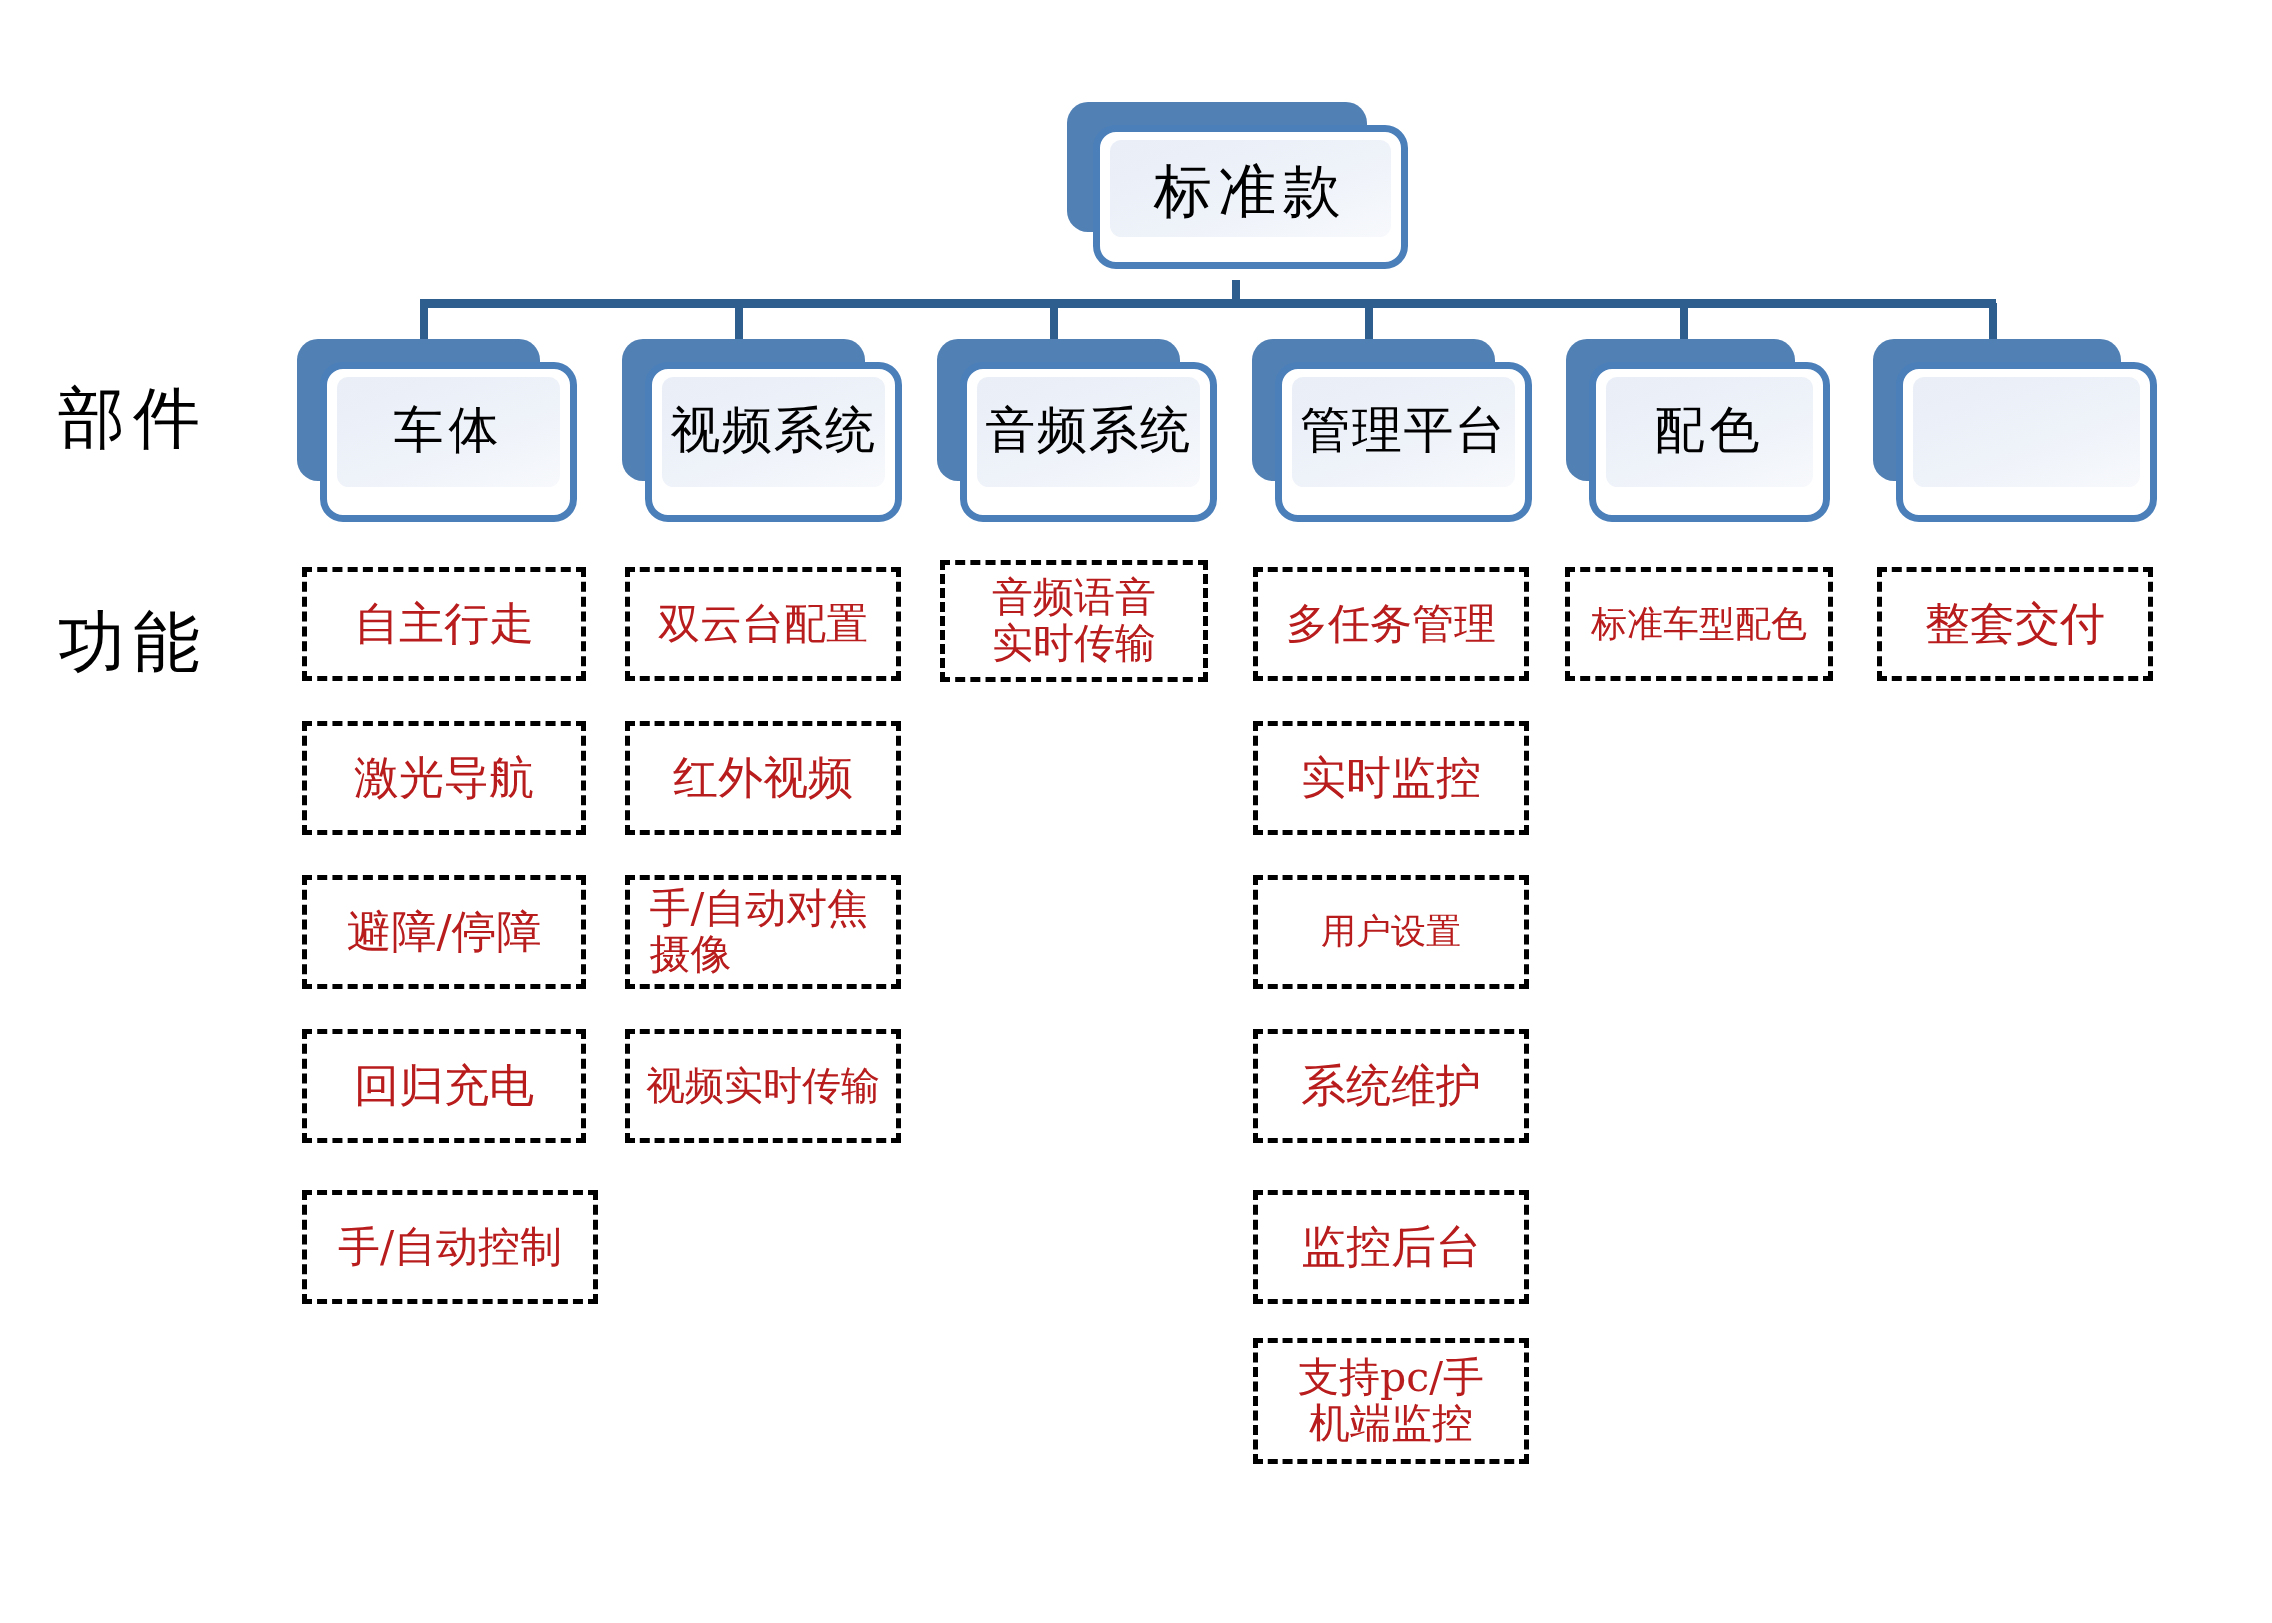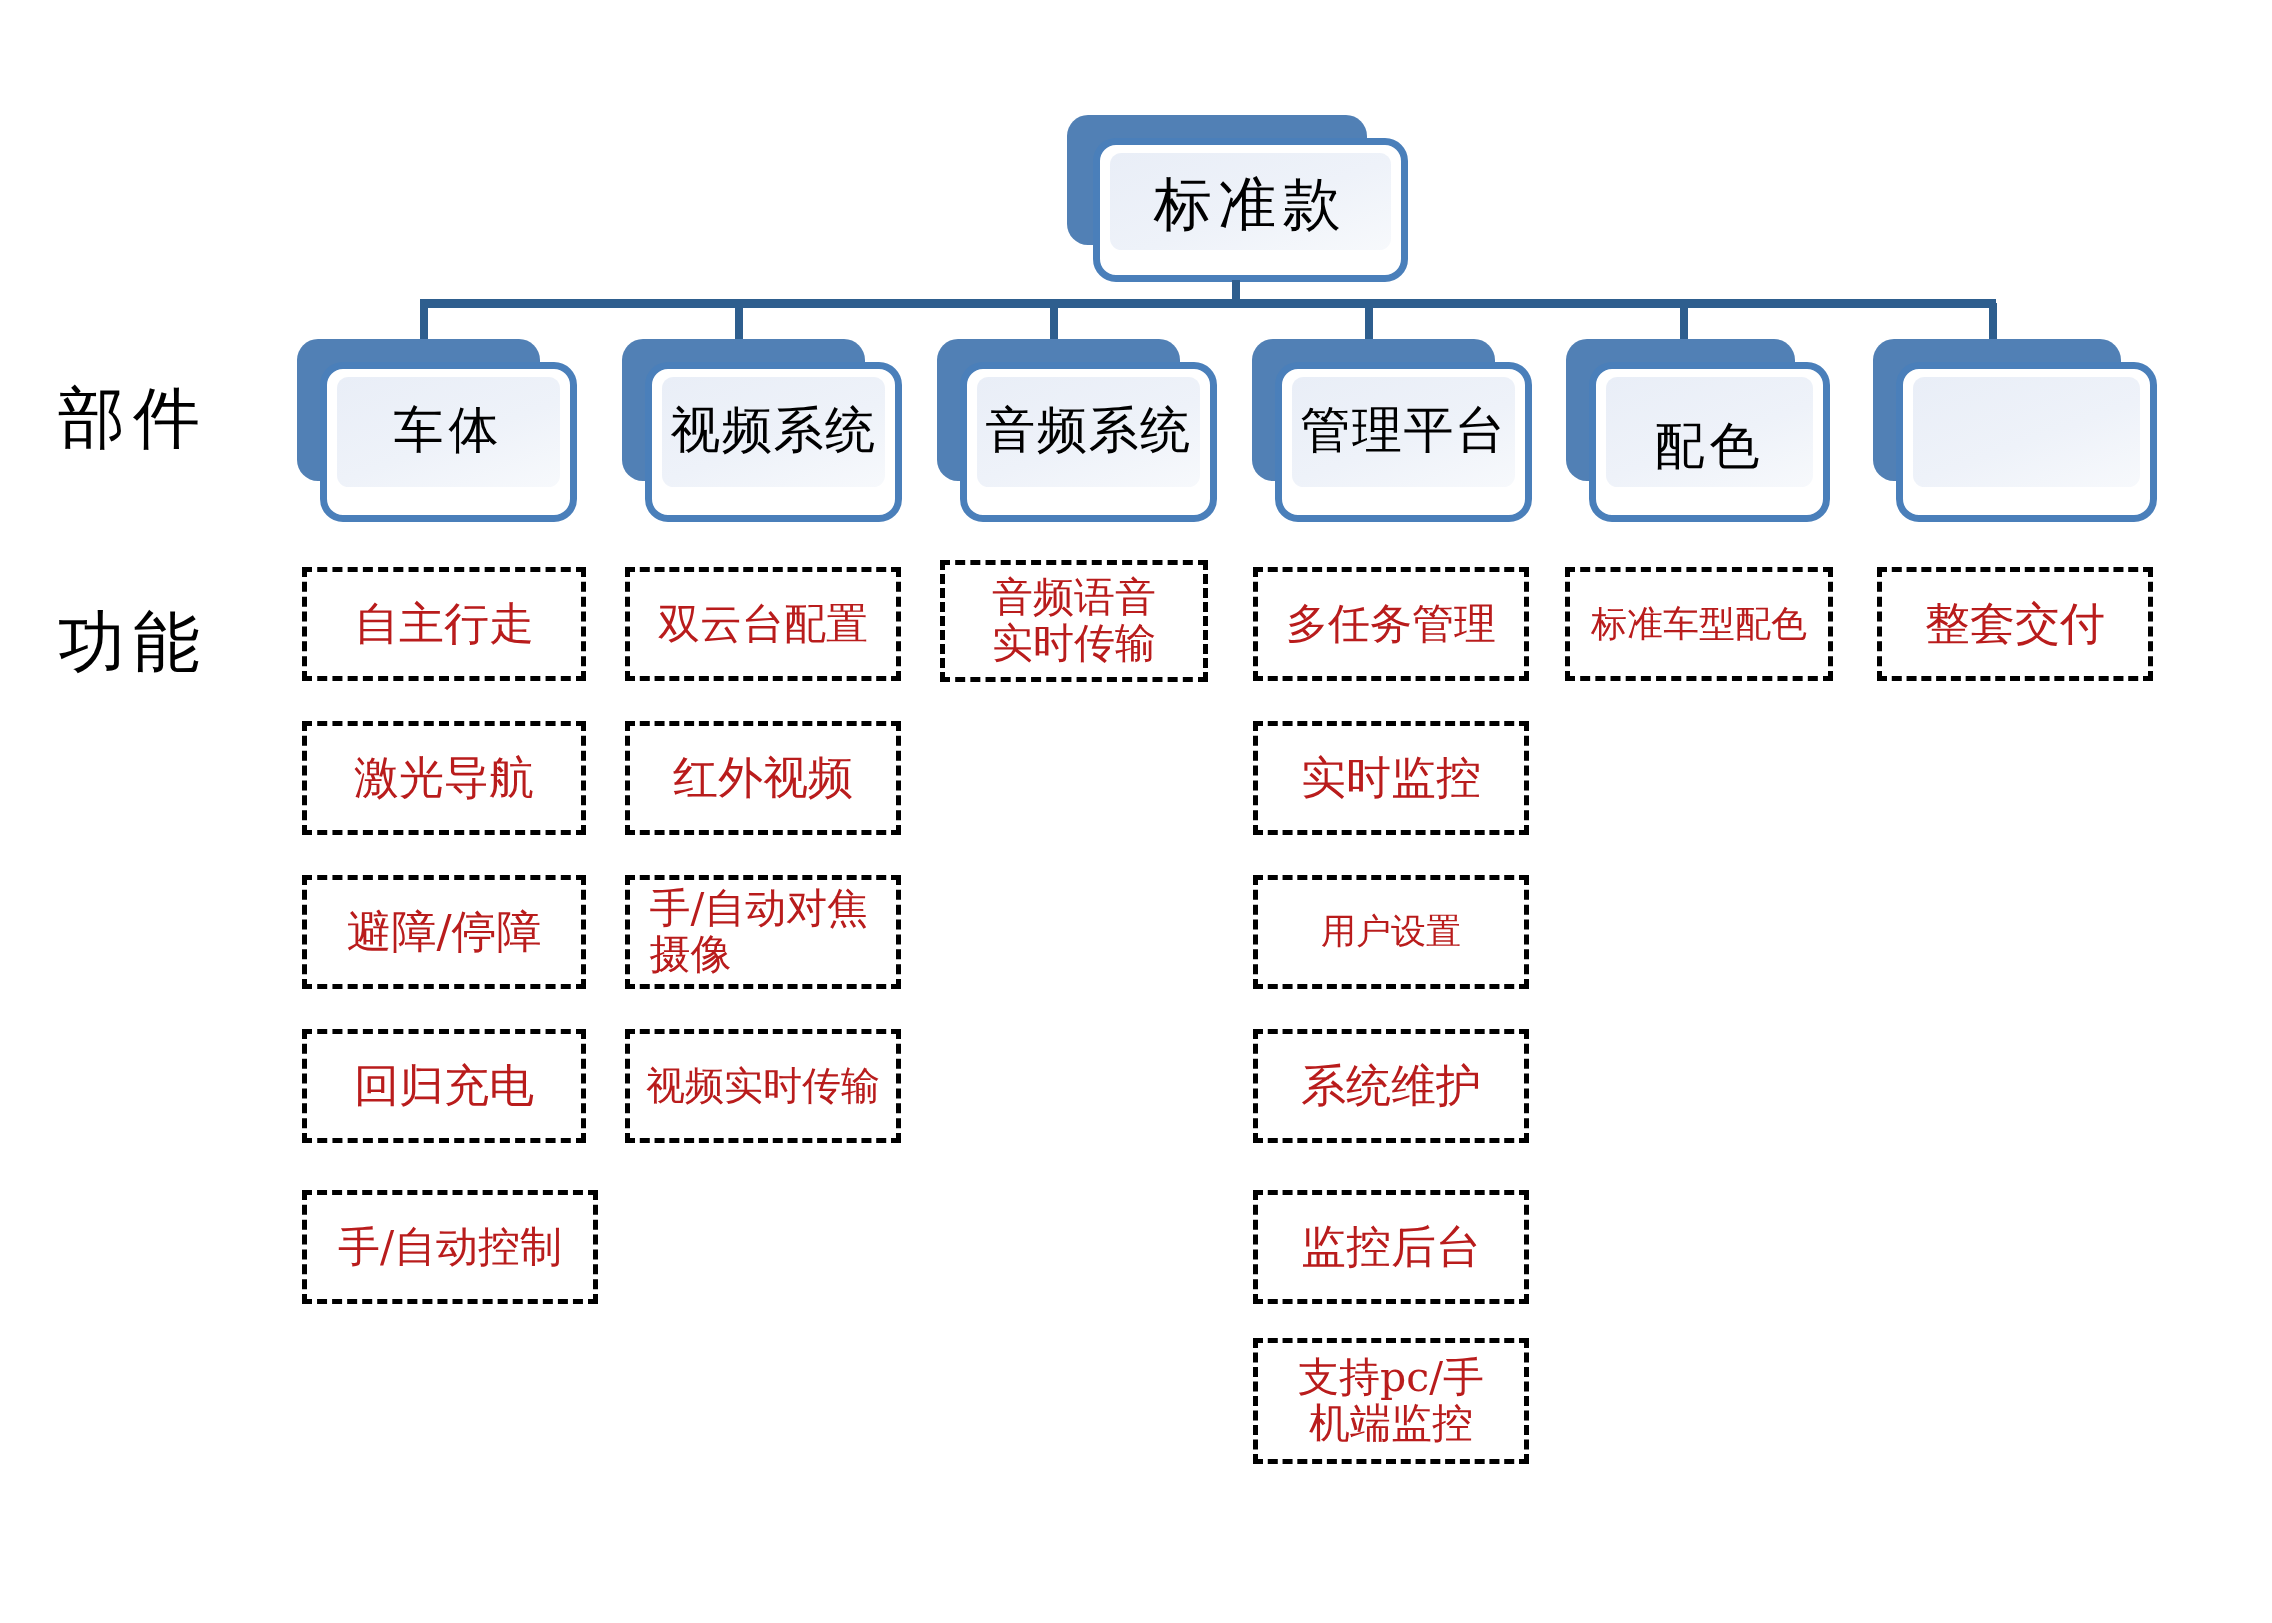--- a/index.html
+++ b/index.html
@@ -69,21 +69,21 @@
   .fbox span{display:block;padding:0 4.9px;}
 </style>
 </head>
 <body>
 
 <div id="stage">
 
   <div class="row-label" style="left:58px;top:373px;">部件</div>
   <div class="row-label" style="left:58px;top:597px;">功能</div>
 
-  <div class="node" style="left:1067px;top:115px;width:341px;height:138px;">
+  <div class="node" style="left:1067px;top:102px;width:341px;height:138px;">
     <div class="shadow" style="width:300px;height:130px;"></div>
     <div class="card" style="left:26px;top:23px;width:315px;height:144px;">
       <div class="inner" style="height:97px;"></div>
       <div class="label" style="top:21px;font-size:58px;letter-spacing:6.5px;">标准款</div>
     </div>
   </div>
 
   <div class="conn" style="left:1232px;top:280px;width:8px;height:23px;"></div>
   <div class="conn" style="left:420px;top:299px;width:1576px;height:9px;"></div>
 
@@ -123,21 +123,21 @@
     <div class="card" style="left:23px;top:23px;width:257px;height:160px;">
       <div class="inner" style="height:110px;"></div>
       <div class="label" style="top:28px;font-size:50px;letter-spacing:1.6px;">管理平台</div>
     </div>
   </div>
 
   <div class="node" style="left:1566px;top:339px;width:264px;height:183px;">
     <div class="shadow" style="width:229px;height:142px;"></div>
     <div class="card" style="left:23px;top:23px;width:241px;height:160px;">
       <div class="inner" style="height:110px;"></div>
-      <div class="label" style="top:44px;font-size:50px;letter-spacing:4.9px;">配色</div>
+      <div class="label" style="top:28px;font-size:50px;letter-spacing:4.9px;">配色</div>
     </div>
   </div>
 
   <div class="node" style="left:1873px;top:339px;width:284px;height:183px;">
     <div class="shadow" style="width:248px;height:142px;"></div>
     <div class="card" style="left:23px;top:23px;width:261px;height:160px;">
       <div class="inner" style="height:110px;"></div>
     </div>
   </div>
 

